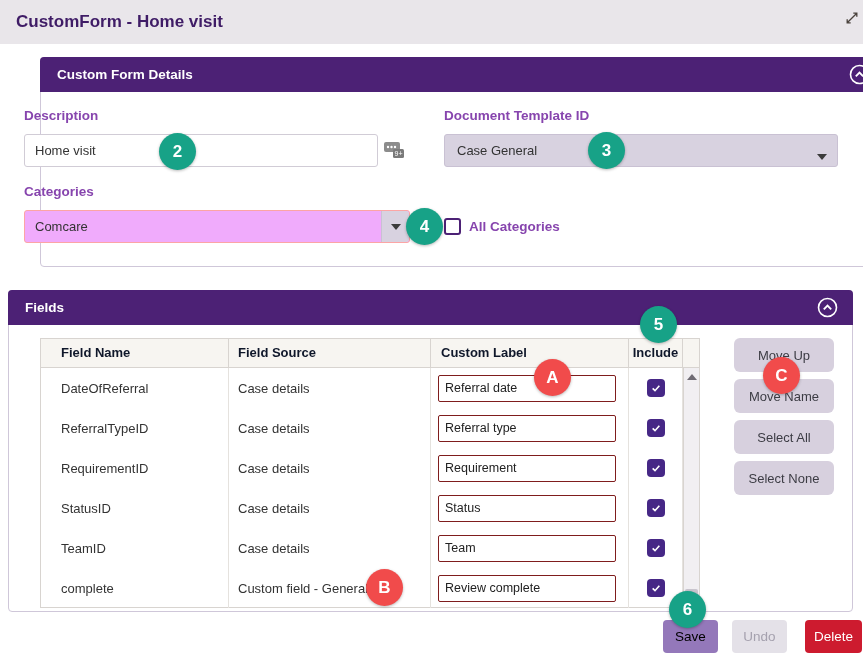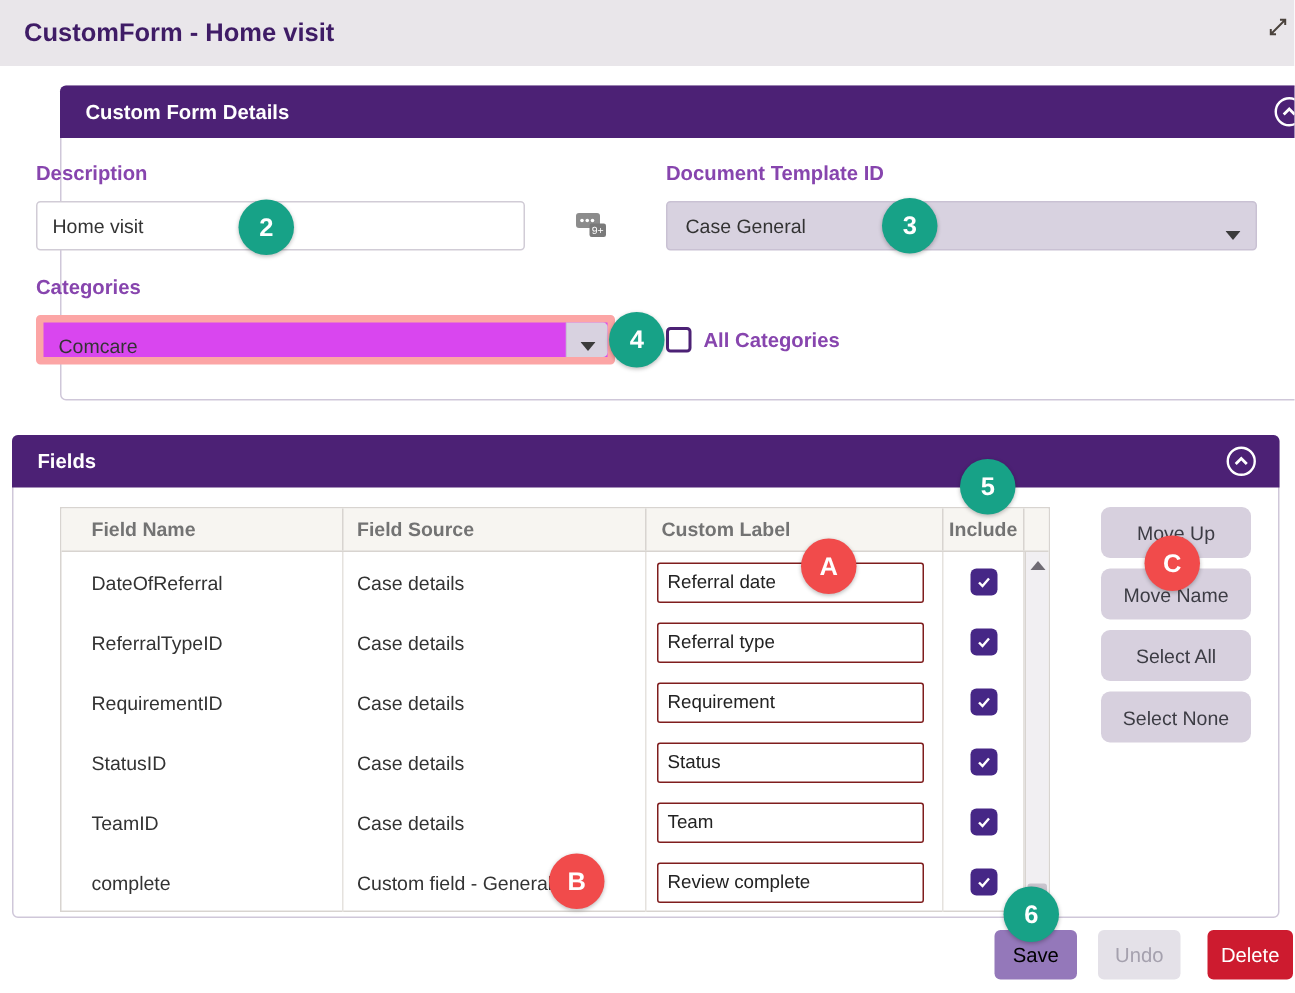--- a/index.html
+++ b/index.html
@@ -20,39 +20,39 @@
   .panel-header .ph-title { position:absolute; left:17px; top:0; line-height:35px; font-size:13.5px; font-weight:bold; }
   .collapse-btn { position:absolute; right:15px; top:7px; width:21px; height:21px; cursor:pointer; }
 
   .flabel { position:absolute; font-size:13.5px; font-weight:600; color:#8745AE; }
 
   .text-input { position:absolute; background:#fff; border:1px solid #D1CCD6; border-radius:3px; font-size:13px; color:#333; padding:0 10px; font-family:"Liberation Sans",sans-serif; }
   .dropdown { position:absolute; border-radius:3px; font-size:13px; color:#333; }
   .dd-solid { background:#D8D2E0; border:1px solid #C9C1D3; }
   .dd-value { position:absolute; left:12px; top:0; line-height:31px; }
   .dd-caret { position:absolute; right:10px; top:13px; }
-  .combo { background:#d946ef; border:5px solid #fca5a5; }
+  .combo { background:#f0abfc; border:1px solid #fca5a5; }
   .combo .dd-value { left:10px; }
   .combo-arrow { position:absolute; right:0; top:0; width:28px; height:100%; background:#D8D2E0; border-left:1px solid #C9C1D3; border-radius:0 3px 3px 0; cursor:pointer; }
   .combo-arrow svg { position:absolute; left:9px; top:13px; }
 
   .cb-outline { position:absolute; width:17px; height:17px; background:#fff; border:2px solid #4C2175; border-radius:3px; cursor:pointer; }
 
   .desc-icon { position:absolute; left:382px; top:139px; width:24px; height:22px; }
 
   
   .badge { position:absolute; width:37px; height:37px; border-radius:50%; color:#fff; font-size:17px; font-weight:bold; display:flex; align-items:center; justify-content:center; box-shadow:0 1px 3px rgba(0,0,0,.28); z-index:50; }
   .badge-green { background:#17A287; }
   .badge-red { background:#F14B4B; }
 
   
   .ftable { position:absolute; left:40px; top:338px; width:660px; height:270px; border:1px solid #D8D4D0; background:#fff; }
   .trow { display:grid; grid-template-columns:188px 202px 198px 54px 16px; }
   .thead { height:29px; background:#F7F5F1; border-bottom:1px solid #D8D4D0; }
-  .thead .tc { line-height:28px; font-size:13px; font-weight:bold; color:#737373; border-right:1px solid #D8D4D0; }
+  .thead .tc { line-height:28px; font-size:13px; font-weight:bold; color:#0f172a; border-right:1px solid #D8D4D0; }
   .tbody-row { height:40px; }
   .tbody-row .tc { border-right:1px solid #E5E2DE; font-size:13px; color:#333; display:flex; align-items:center; }
   .tc.c1 { padding-left:20px; }
   .tc.c2 { padding-left:9px; }
   .thead .tc.c3 { padding-left:10px; }
   .tc.c4 { text-align:center; justify-content:center; padding-left:0; }
   .tc.c5 { border-right:none !important; }
   .cl-input { margin-left:7px; width:178px; height:27px; border:1px solid #7f1d1d; border-radius:2px; font-size:12.5px; color:#222; padding:0 6px; font-family:"Liberation Sans",sans-serif; background:#fff; }
   .inc-cb { width:18px; height:18px; background:#462786; border-radius:4px; display:flex; align-items:center; justify-content:center; cursor:pointer; }
 
@@ -89,21 +89,21 @@
       <span class="collapse-btn">
         <svg width="21" height="21" viewBox="0 0 21 21">
             <circle cx="10.5" cy="10.5" r="9" stroke="#fff" stroke-width="1.6" fill="none"></circle>
             <path d="M6.8 12.3 L10.5 8.6 L14.2 12.3" stroke="#fff" stroke-width="1.9" fill="none"></path>
           </svg>
       </span>
     </div>
   </section>
 
   <label class="flabel" style="left:24px; top:108px;">Description</label>
-  <input class="text-input" style="left: 24px; top: 134px; width: 326px; height: 33px;" value="Home visit">
+  <input class="text-input" style="left: 24px; top: 134px; width: 354px; height: 33px;" value="Home visit">
   <span class="desc-icon">
     <svg width="24" height="22" viewBox="0 0 24 22">
         <rect x="2" y="3" width="16" height="10" rx="2" fill="#8C8C8C"></rect>
         <circle cx="6" cy="8" r="1.2" fill="#fff"></circle>
         <circle cx="9.5" cy="8" r="1.2" fill="#fff"></circle>
         <circle cx="13" cy="8" r="1.2" fill="#fff"></circle>
         <rect x="11" y="10" width="11" height="9" rx="1.5" fill="#7A7A7A"></rect>
         <text x="16.5" y="17" font-size="7" fill="#fff" text-anchor="middle" font-family="Liberation Sans, sans-serif">9+</text>
       </svg>
   </span>

